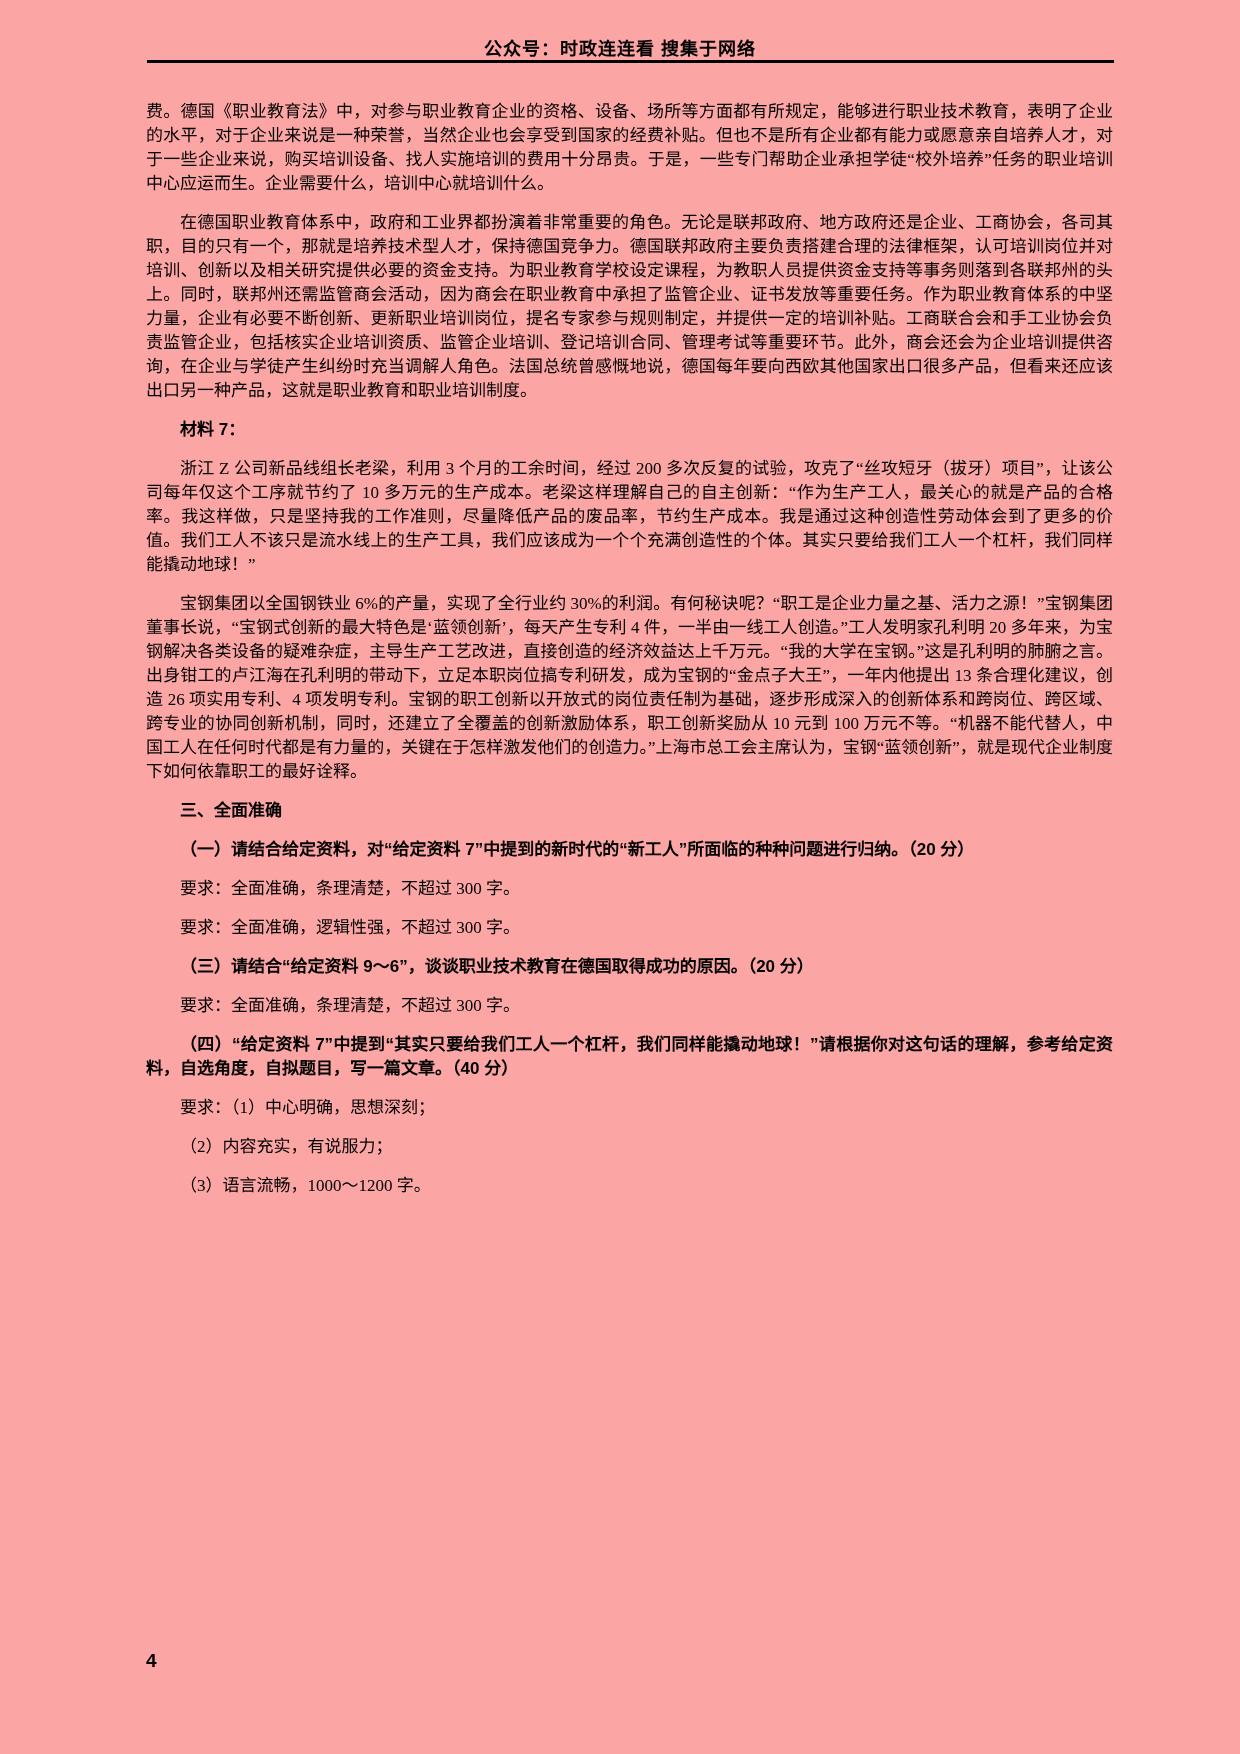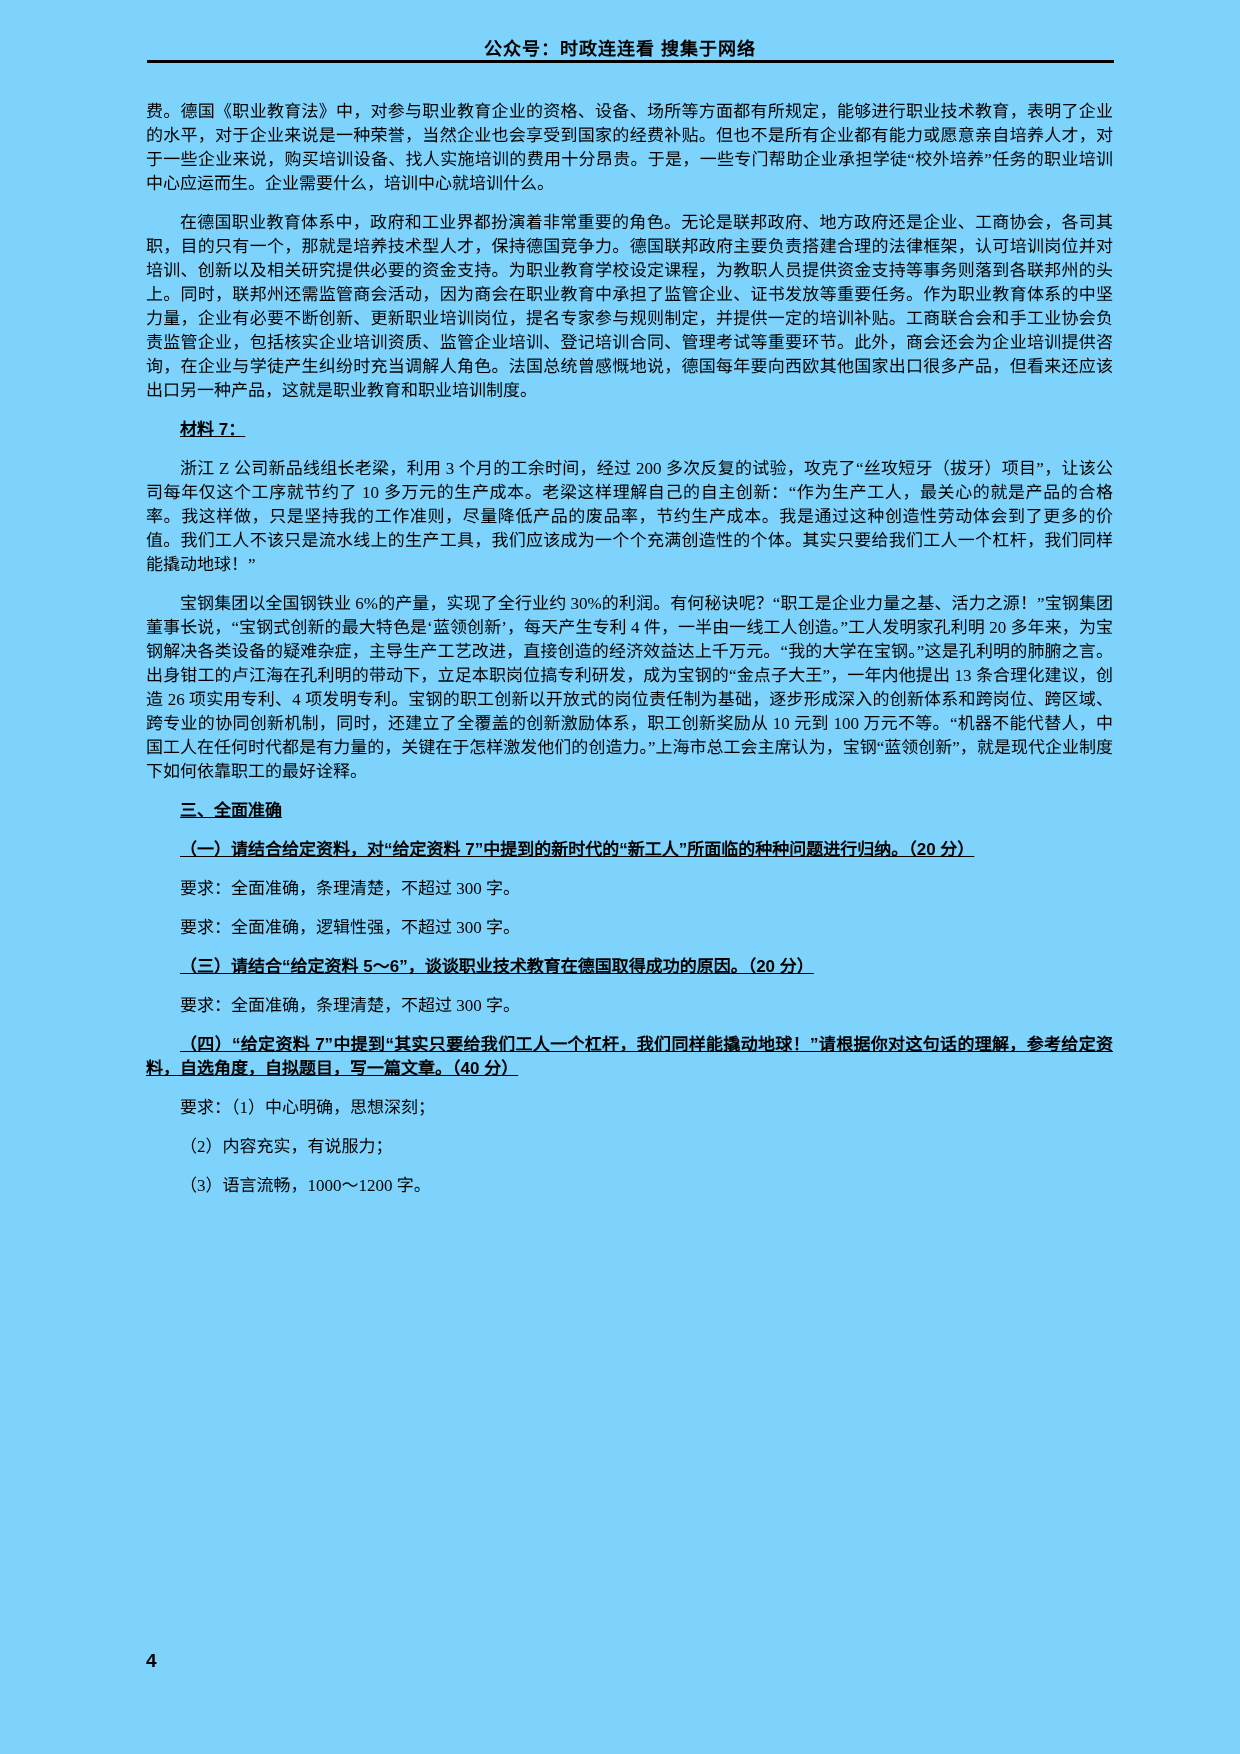--- a/index.html
+++ b/index.html
@@ -1,20 +1,20 @@
 <!DOCTYPE html>
 <html lang="zh-CN"><head>
 <meta charset="utf-8">
 <style>
   html, body { margin: 0; padding: 0; background: #ffffff; }
   .page {
     position: relative;
     width: 1240px;
     height: 1754px;
-    background: #7dd3fc;
+    background: #fca5a5;
     color: #000000;
     font-family: "Liberation Serif", "DejaVu Serif", serif;
     overflow: hidden;
   }
   .header-text {
     position: absolute;
     top: 34px;
     left: 0;
     width: 100%;
     text-align: center;
@@ -41,21 +41,20 @@
     text-align: justify;
     text-justify: inter-character;
   }
   .content p { margin: 0 0 15px 0; }
   .para { text-indent: 2em; }
   .para.no-indent { text-indent: 0; }
   .heading, .question {
     font-family: "Liberation Sans", "DejaVu Sans", sans-serif;
     font-weight: bold;
     text-indent: 2em;
-    text-decoration: underline;
   }
   .requirement { text-indent: 2em; }
   .page-number {
     position: absolute;
     left: 146px;
     top: 1650px;
     font-family: "Liberation Sans", "DejaVu Sans", sans-serif;
     font-weight: bold;
     font-size: 19px;
   }
@@ -71,21 +70,21 @@
   <div class="content">
     <p class="para no-indent">费。德国《职业教育法》中，对参与职业教育企业的资格、设备、场所等方面都有所规定，能够进行职业技术教育，表明了企业的水平，对于企业来说是一种荣誉，当然企业也会享受到国家的经费补贴。但也不是所有企业都有能力或愿意亲自培养人才，对于一些企业来说，购买培训设备、找人实施培训的费用十分昂贵。于是，一些专门帮助企业承担学徒“校外培养”任务的职业培训中心应运而生。企业需要什么，培训中心就培训什么。</p>
     <p class="para">在德国职业教育体系中，政府和工业界都扮演着非常重要的角色。无论是联邦政府、地方政府还是企业、工商协会，各司其职，目的只有一个，那就是培养技术型人才，保持德国竞争力。德国联邦政府主要负责搭建合理的法律框架，认可培训岗位并对培训、创新以及相关研究提供必要的资金支持。为职业教育学校设定课程，为教职人员提供资金支持等事务则落到各联邦州的头上。同时，联邦州还需监管商会活动，因为商会在职业教育中承担了监管企业、证书发放等重要任务。作为职业教育体系的中坚力量，企业有必要不断创新、更新职业培训岗位，提名专家参与规则制定，并提供一定的培训补贴。工商联合会和手工业协会负责监管企业，包括核实企业培训资质、监管企业培训、登记培训合同、管理考试等重要环节。此外，商会还会为企业培训提供咨询，在企业与学徒产生纠纷时充当调解人角色。法国总统曾感慨地说，德国每年要向西欧其他国家出口很多产品，但看来还应该出口另一种产品，这就是职业教育和职业培训制度。</p>
     <p class="heading">材料 7：</p>
     <p class="para">浙江 Z 公司新品线组长老梁，利用 3 个月的工余时间，经过 200 多次反复的试验，攻克了“丝攻短牙（拔牙）项目”，让该公司每年仅这个工序就节约了 10 多万元的生产成本。老梁这样理解自己的自主创新：“作为生产工人，最关心的就是产品的合格率。我这样做，只是坚持我的工作准则，尽量降低产品的废品率，节约生产成本。我是通过这种创造性劳动体会到了更多的价值。我们工人不该只是流水线上的生产工具，我们应该成为一个个充满创造性的个体。其实只要给我们工人一个杠杆，我们同样能撬动地球！”</p>
     <p class="para">宝钢集团以全国钢铁业 6%的产量，实现了全行业约 30%的利润。有何秘诀呢？“职工是企业力量之基、活力之源！”宝钢集团董事长说，“宝钢式创新的最大特色是‘蓝领创新’，每天产生专利 4 件，一半由一线工人创造。”工人发明家孔利明 20 多年来，为宝钢解决各类设备的疑难杂症，主导生产工艺改进，直接创造的经济效益达上千万元。“我的大学在宝钢。”这是孔利明的肺腑之言。出身钳工的卢江海在孔利明的带动下，立足本职岗位搞专利研发，成为宝钢的“金点子大王”，一年内他提出 13 条合理化建议，创造 26 项实用专利、4 项发明专利。宝钢的职工创新以开放式的岗位责任制为基础，逐步形成深入的创新体系和跨岗位、跨区域、跨专业的协同创新机制，同时，还建立了全覆盖的创新激励体系，职工创新奖励从 10 元到 100 万元不等。“机器不能代替人，中国工人在任何时代都是有力量的，关键在于怎样激发他们的创造力。”上海市总工会主席认为，宝钢“蓝领创新”，就是现代企业制度下如何依靠职工的最好诠释。</p>
     <p class="heading">三、全面准确</p>
     <p class="question">（一）请结合给定资料，对“给定资料 7”中提到的新时代的“新工人”所面临的种种问题进行归纳。（20 分）</p>
     <p class="requirement">要求：全面准确，条理清楚，不超过 300 字。</p>
     <p class="requirement">要求：全面准确，逻辑性强，不超过 300 字。</p>
-    <p class="question">（三）请结合“给定资料 5～6”，谈谈职业技术教育在德国取得成功的原因。（20 分）</p>
+    <p class="question">（三）请结合“给定资料 9～6”，谈谈职业技术教育在德国取得成功的原因。（20 分）</p>
     <p class="requirement">要求：全面准确，条理清楚，不超过 300 字。</p>
     <p class="question">（四）“给定资料 7”中提到“其实只要给我们工人一个杠杆，我们同样能撬动地球！”请根据你对这句话的理解，参考给定资料，自选角度，自拟题目，写一篇文章。（40 分）</p>
     <p class="requirement">要求：（1）中心明确，思想深刻；</p>
     <p class="requirement">（2）内容充实，有说服力；</p>
     <p class="requirement">（3）语言流畅，1000～1200 字。</p>
   </div>
 
   <div class="page-number">4</div>
 
 </div>

